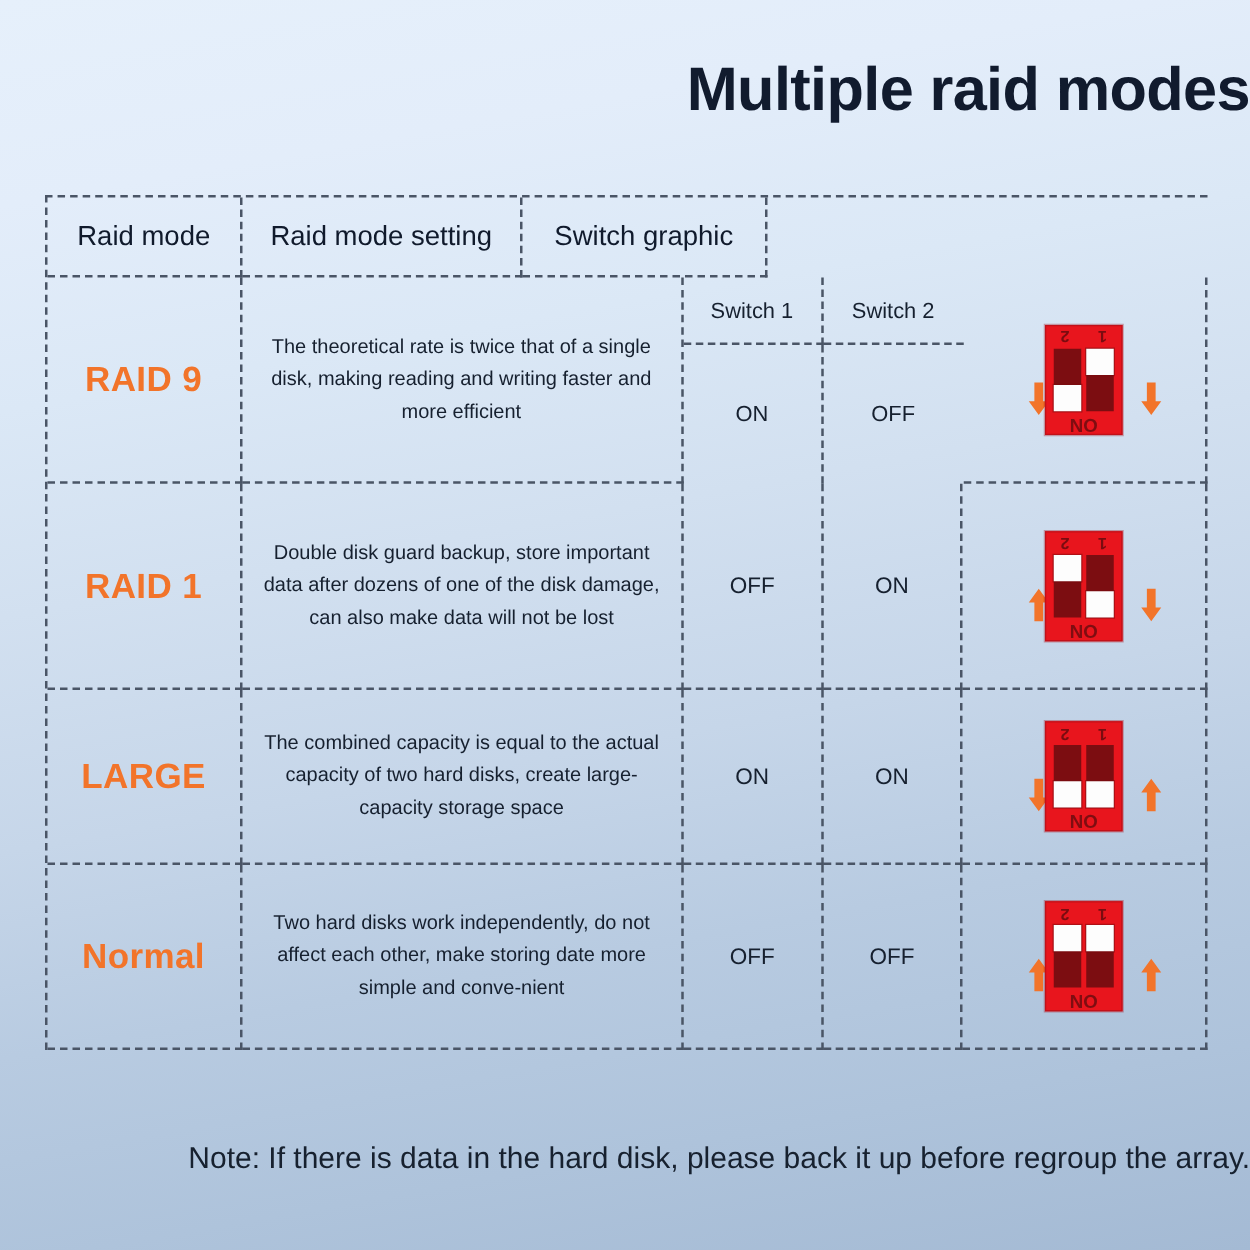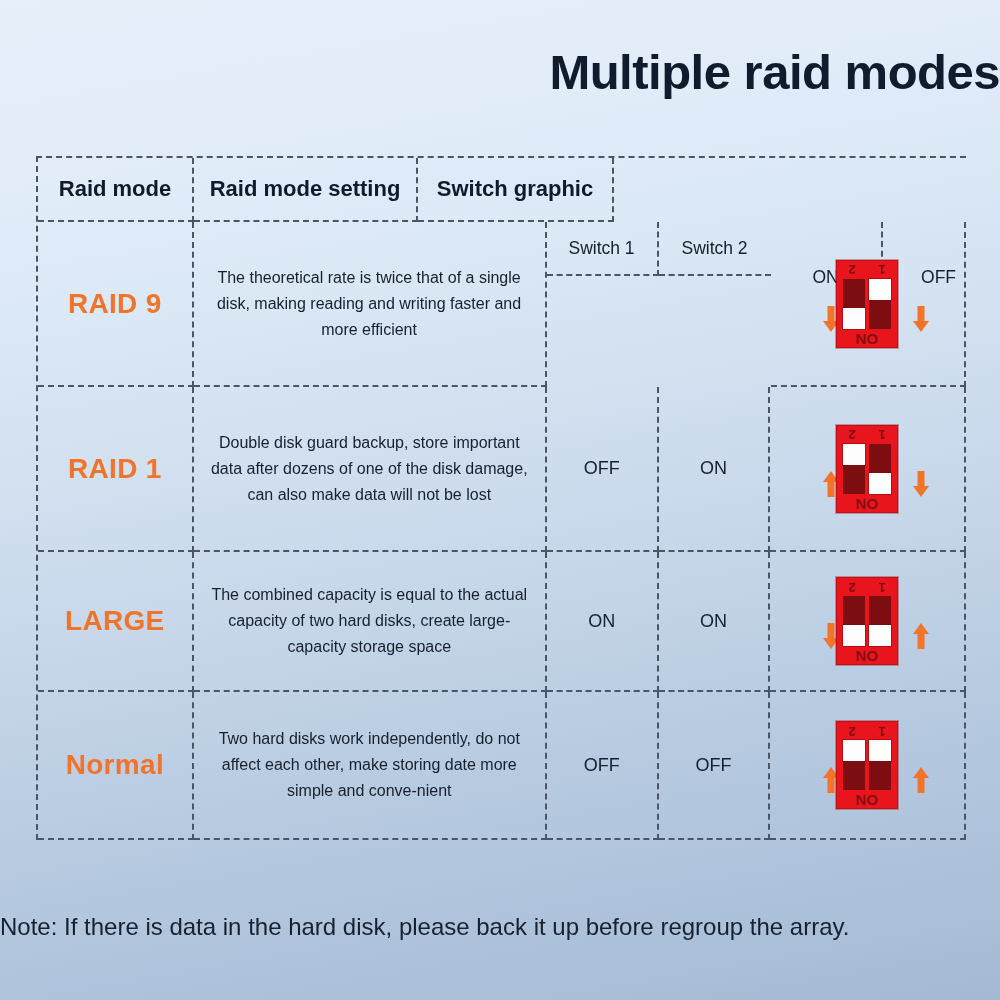--- a/index.html
+++ b/index.html
@@ -60,21 +60,21 @@
   .c-mode     { width: 156px; }
   .c-spec     { width: 354px; }
   .c-setting  { width: 224px; }
   .c-sw       { width: 112px; }
   .c-graphic  { width: 196px; }
 
   
   .hdr { height: 64px; }
   .hdr .cell {
     font-size: 22px;
-    font-weight: bold;
+    font-weight: normal;
     color: #101a2c;
   }
 
   
   .body-row { }
   .body-row .cell { }
 
   .mode-label {
     font-size: 28px;
     font-weight: bold;
@@ -88,21 +88,21 @@
   }
   .onoff {
     font-size: 18px;
     color: #16202f;
   }
 
   
   .setting-col {
     box-sizing: border-box;
     display: flex;
-    flex-direction: row;
+    flex-direction: column;
   }
   .sub-head {
     height: 54px;
     display: flex;
   }
   .sub-head .cell {
     font-size: 17.5px;
     font-weight: normal;
     color: #16202f;
   }
@@ -177,21 +177,21 @@
     width: 0; height: 0;
     position: relative;
   }
   .arrow svg { display: block; }
 
   
   .note {
     position: absolute;
     left: 0; right: 0;
     top: 908px;
-    text-align: left;
+    text-align: right;
     font-size: 24px;
     line-height: 38px;
     color: #17212f;
   }
 </style>
 </head>
 <body>
 
 <div class="page">
 

